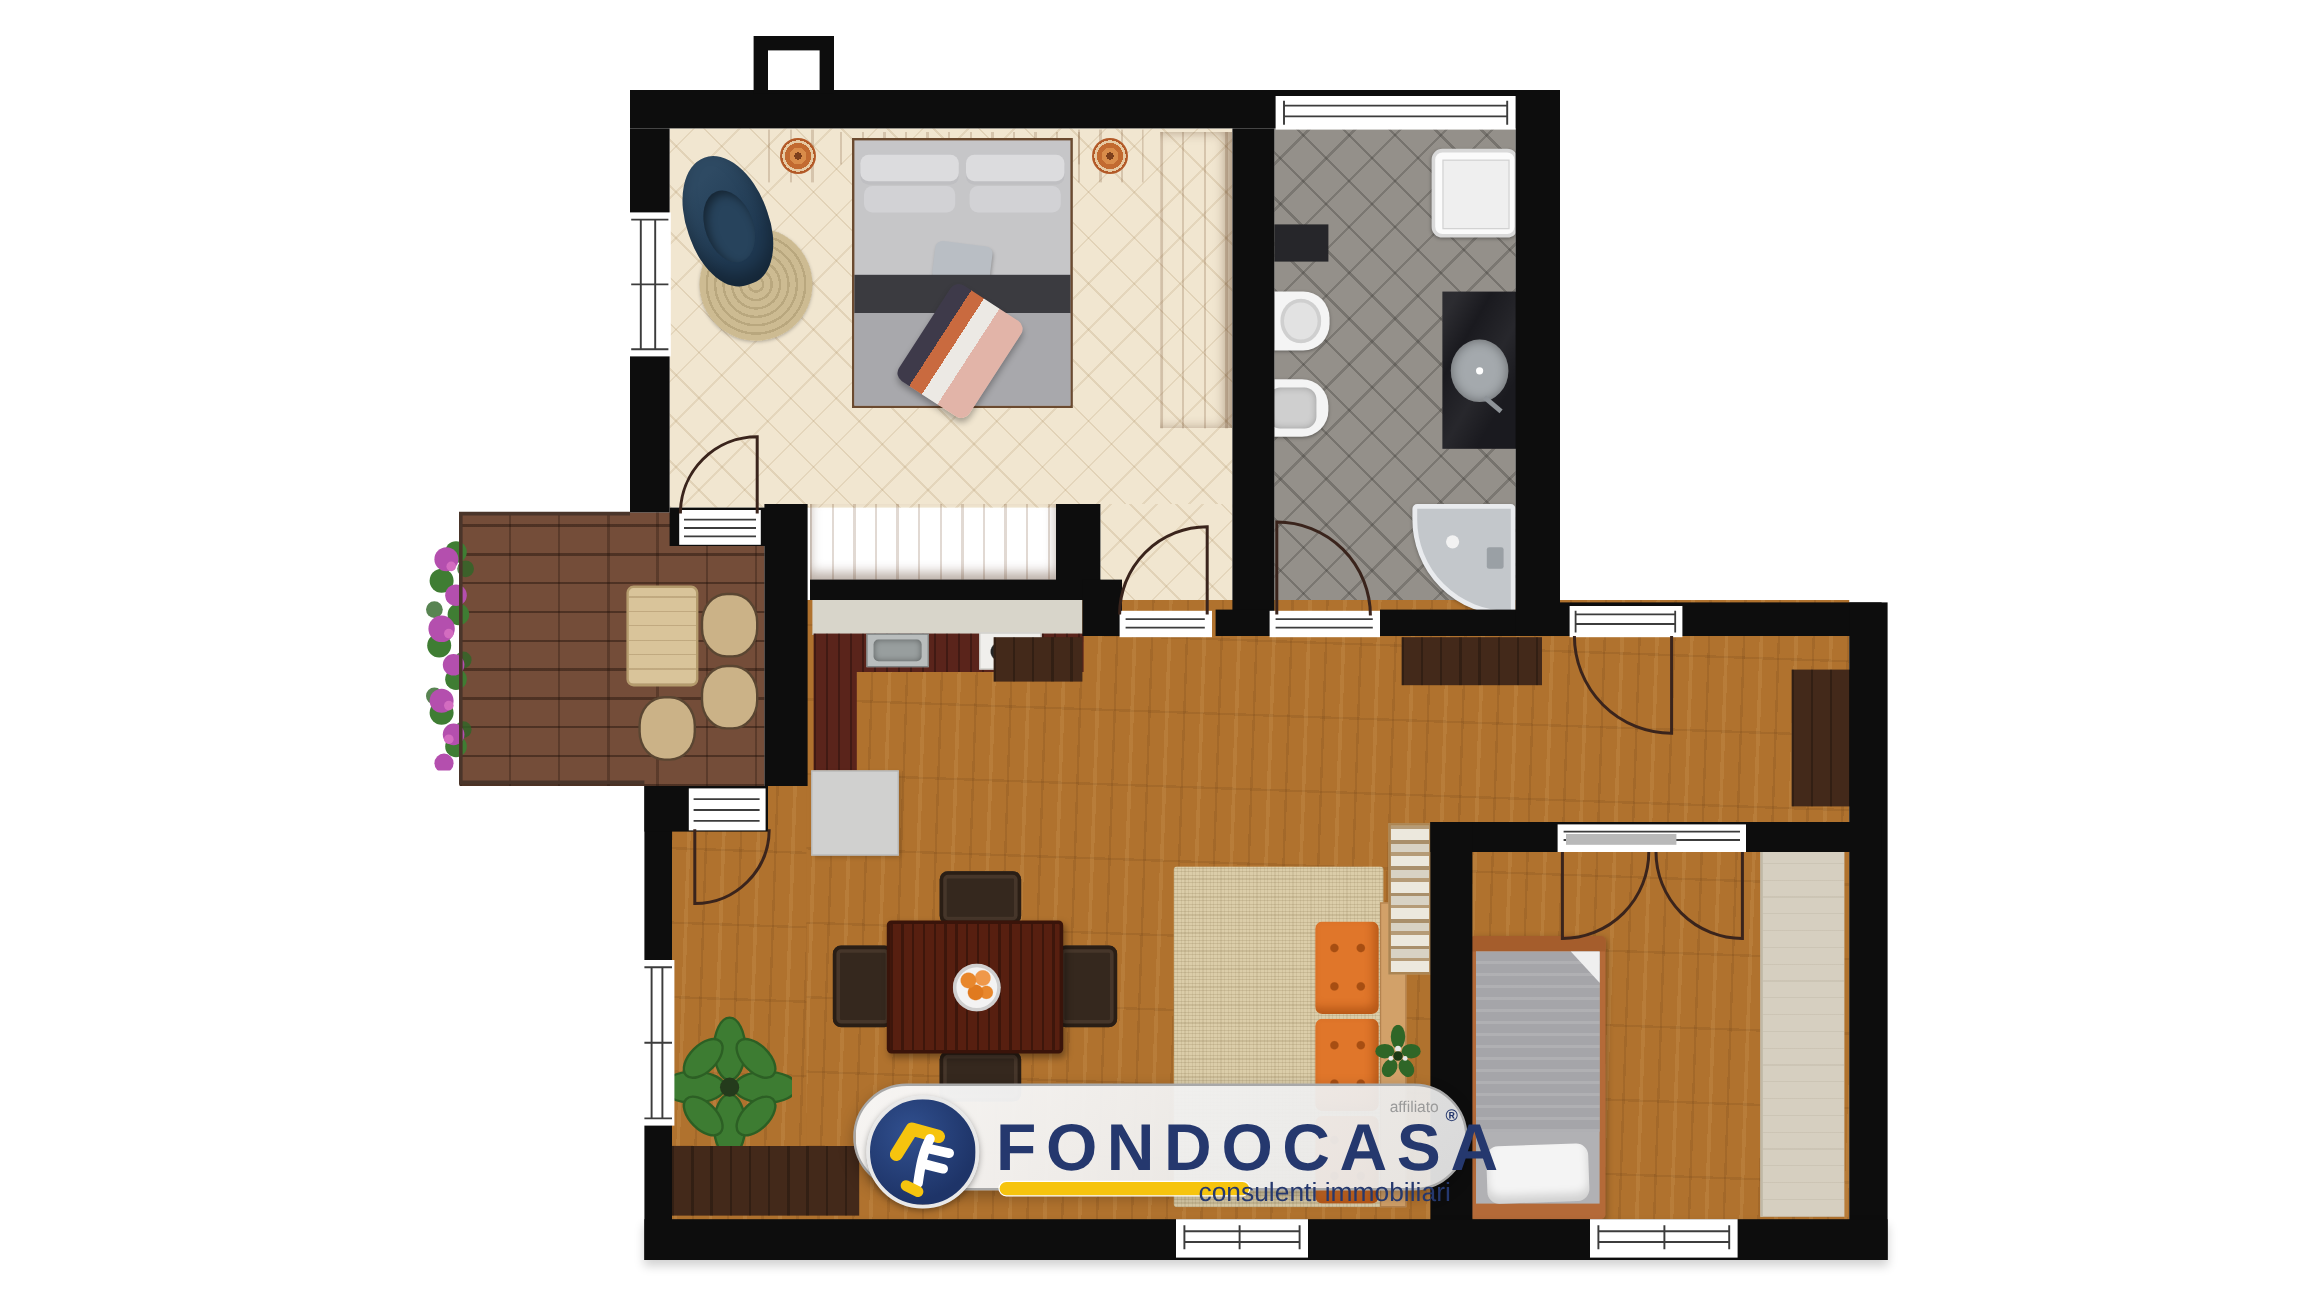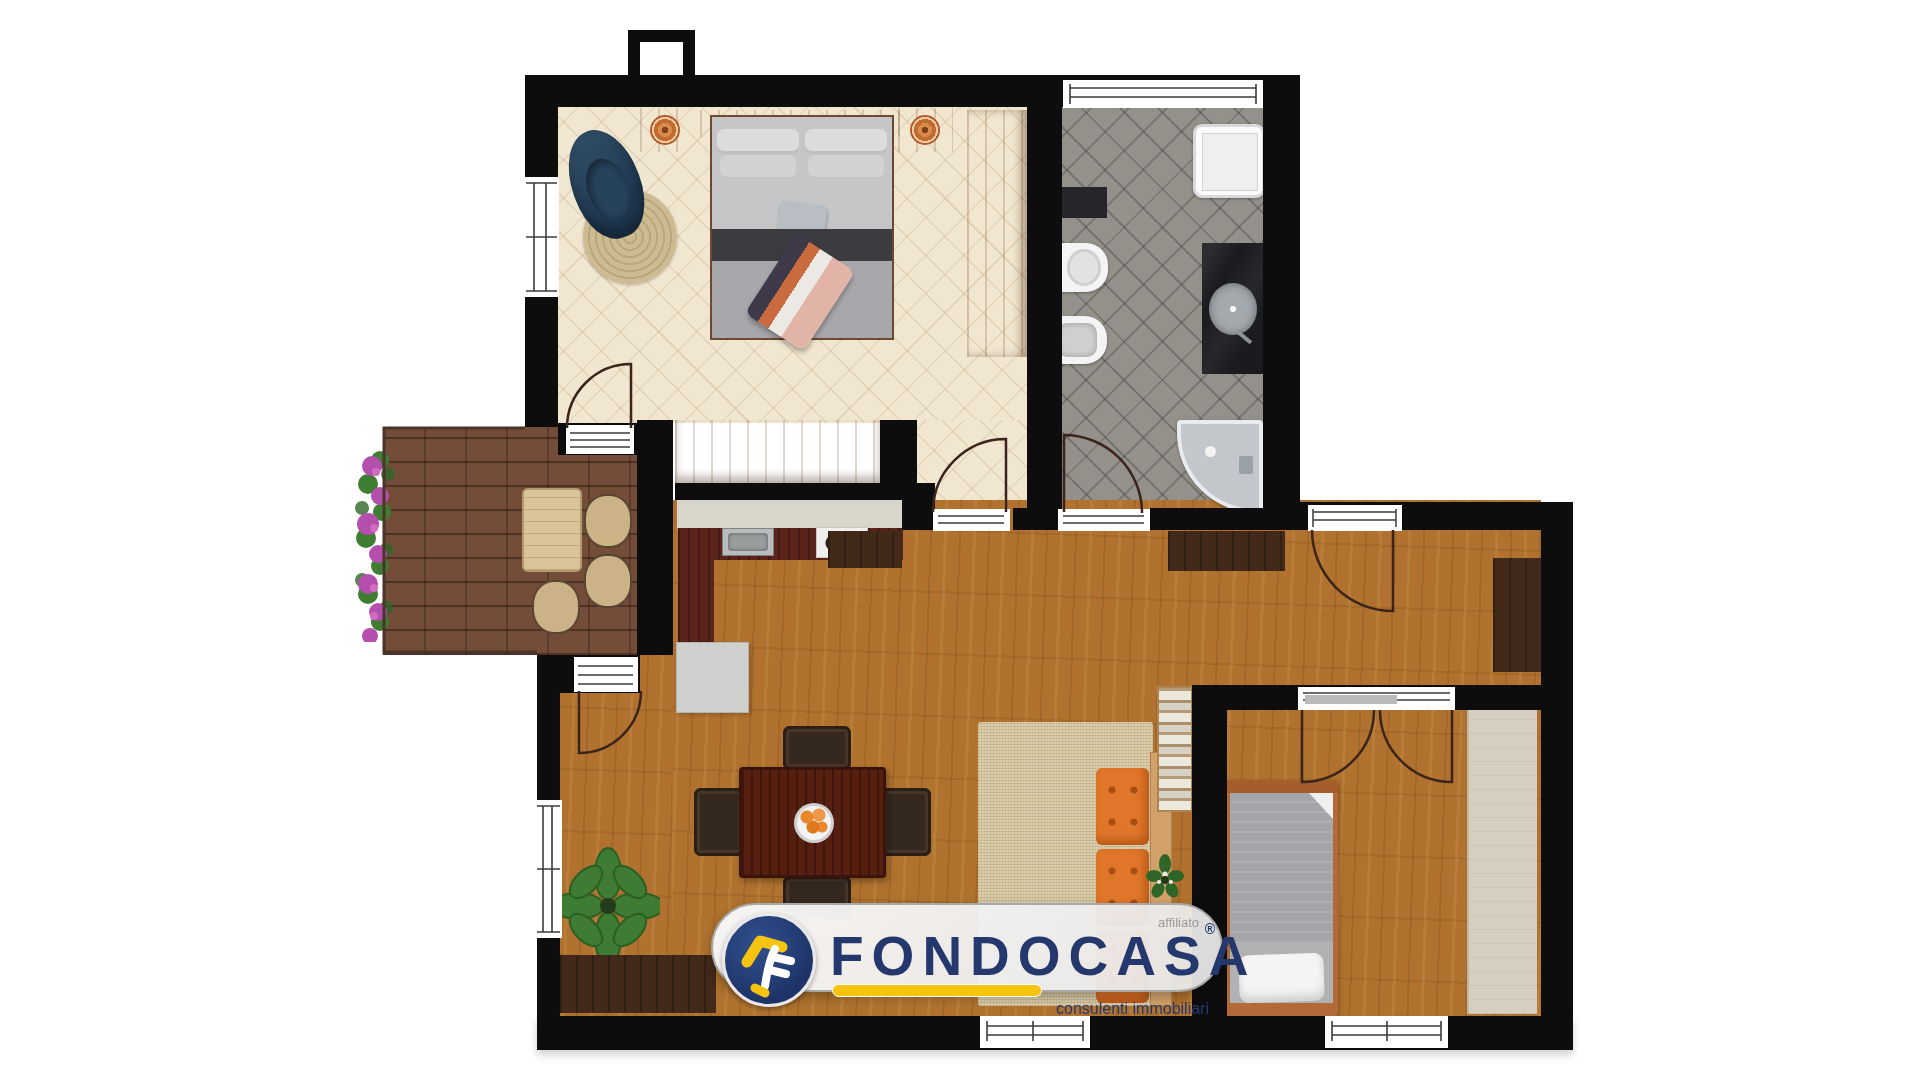--- a/index.html
+++ b/index.html
@@ -313,16 +313,16 @@
         <path d="M22,46 L35,25 L57,31" stroke="#f6c40e" stroke-width="11" stroke-linecap="round" stroke-linejoin="round" fill="none"></path>
         <path d="M40,70 C42,56 44,44 50,33" stroke="#ffffff" stroke-width="8" stroke-linecap="round" fill="none"></path>
         <path d="M48,41 L66,45 M45,54 L61,58" stroke="#ffffff" stroke-width="8" stroke-linecap="round" fill="none"></path>
         <path d="M30,72 L40,77" stroke="#f6c40e" stroke-width="9" stroke-linecap="round" fill="none"></path>
       </svg>
     </div>
     <div class="abs" style="right:22px;top:10px;font-size:13px;color:#9a9a9a;">affiliato</div>
     <div class="abs" style="left:117px;top:24px;font-size:55px;font-weight:bold;color:#25386e;letter-spacing:8px;line-height:1;">FONDOCASA</div>
     <div class="abs" style="right:6px;top:16px;font-size:14px;color:#25386e;font-weight:bold;">®</div>
     <div class="abs" style="left:119px;top:79px;width:210px;height:13px;border-radius:7px;background:#f6c40e;border:1px solid #ffffff;box-sizing:border-box;"></div>
-    <div class="abs" style="right:12px;top:95px;font-size:16px;color:#25386e;">consulenti immobiliari</div>
+    <div class="abs" style="right:12px;top:76px;font-size:22px;color:#25386e;">consulenti immobiliari</div>
   </div>
 
 </div>
 
 </body></html>

